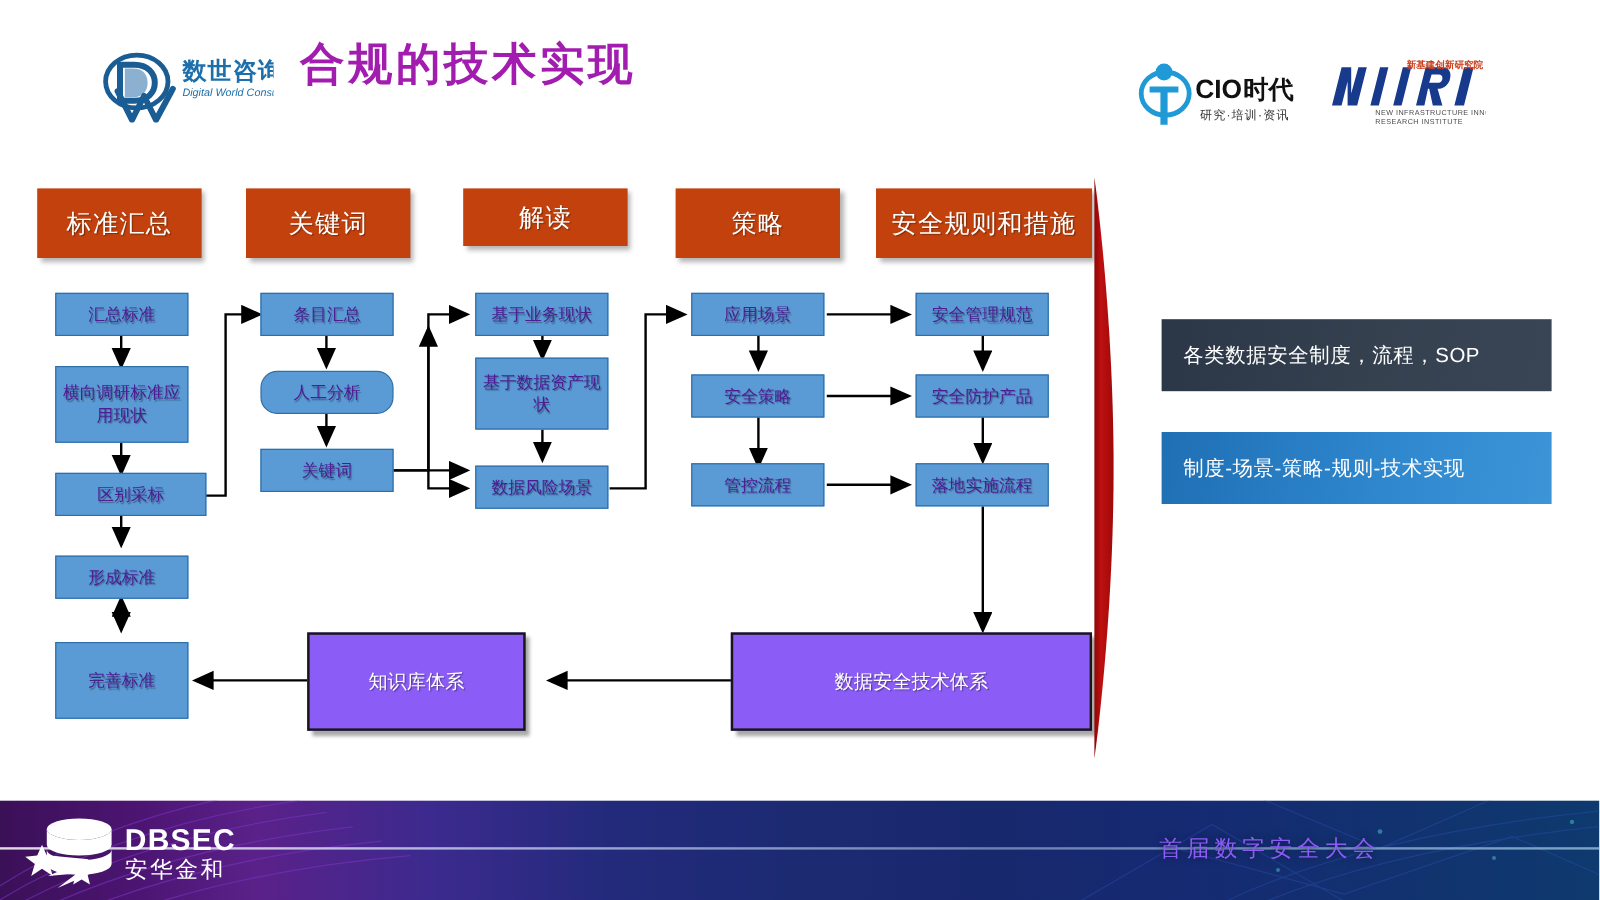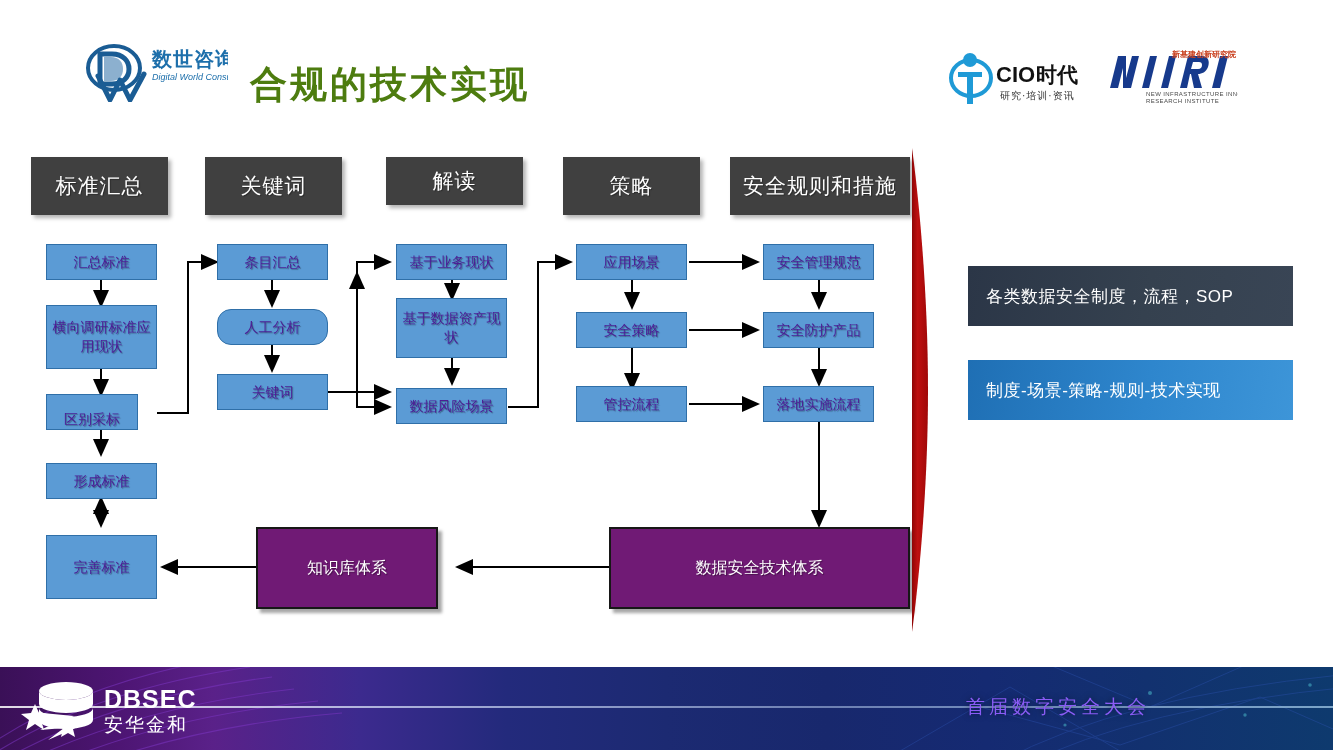--- a/index.html
+++ b/index.html
@@ -7,47 +7,47 @@
     width:1333px;height:750px;overflow:hidden;position:relative;
     background:#ffffff;
     font-family:"Liberation Sans","DejaVu Sans",sans-serif;
   }
   #slide{position:absolute;left:0;top:0;width:1333px;height:750px;background:#fff;}
 
   
   #header{position:absolute;left:0;top:0;width:1333px;height:130px;}
   #dw-logo{position:absolute;left:78px;top:40px;width:150px;height:62px;}
   #title{
-    position:absolute;left:250px;top:60px;
-    font-size:37px;font-weight:bold;color:#4d7c0f;
+    position:absolute;left:250px;top:29px;
+    font-size:37px;font-weight:bold;color:#a21caf;
     letter-spacing:3px;line-height:50px;white-space:nowrap;
   }
   #cio-logo{position:absolute;left:948px;top:48px;width:145px;height:62px;}
   #niiri-logo{position:absolute;left:1106px;top:48px;width:132px;height:58px;}
 
   
   #diagram{position:absolute;left:0;top:130px;width:940px;height:510px;}
 
   .hdr-box{
-    position:absolute;background:#404040;
+    position:absolute;background:#c2410c;
     box-shadow:3px 3px 4px rgba(0,0,0,.30);
     color:#ffffff;font-size:21px;
     display:flex;align-items:center;justify-content:center;
     text-shadow:1px 1px 1px rgba(0,0,0,.35);
     letter-spacing:1px;
   }
   .node{
     position:absolute;background:#5B9BD5;border:1px solid #2F6FA8;
     color:#4c1d95;font-size:14px;line-height:19px;
     display:flex;align-items:center;justify-content:center;
     text-align:center;text-shadow:1px 1px 1px rgba(0,0,0,.35);
     box-sizing:border-box;
   }
   .orange-box{
-    position:absolute;background:#701a75;border:2px solid #171717;
+    position:absolute;background:#8b5cf6;border:2px solid #171717;
     box-shadow:4px 4px 3px rgba(0,0,0,.35);
     color:#ffffff;font-size:16px;
     display:flex;align-items:center;justify-content:center;
     text-align:center;text-shadow:1px 1px 1px rgba(0,0,0,.4);
     box-sizing:border-box;
   }
   #edges{position:absolute;left:0;top:0;width:940px;height:510px;pointer-events:none;}
 
   
   #red-shape{position:absolute;left:895px;top:140px;width:50px;height:500px;}
@@ -198,21 +198,21 @@
     <div class="hdr-box" style="left:730px;top:27px;width:180px;height:58px;">
       <span>安全规则和措施</span>
     </div>
 
     <div class="node" style="left:46px;top:114px;width:111px;height:36px;">
       <span>汇总标准</span>
     </div>
     <div class="node" style="left:46px;top:175px;width:111px;height:64px;">
       <span>横向调研标准应用现状</span>
     </div>
-    <div class="node" style="left:46px;top:264px;width:92px;height:36px;align-items:flex-end;">
+    <div class="node" style="left:46px;top:264px;width:126px;height:36px;">
       <span>区别采标</span>
     </div>
     <div class="node" style="left:46px;top:333px;width:111px;height:36px;">
       <span>形成标准</span>
     </div>
     <div class="node" style="left:46px;top:405px;width:111px;height:64px;">
       <span>完善标准</span>
     </div>
 
     <div class="node" style="left:217px;top:114px;width:111px;height:36px;">

